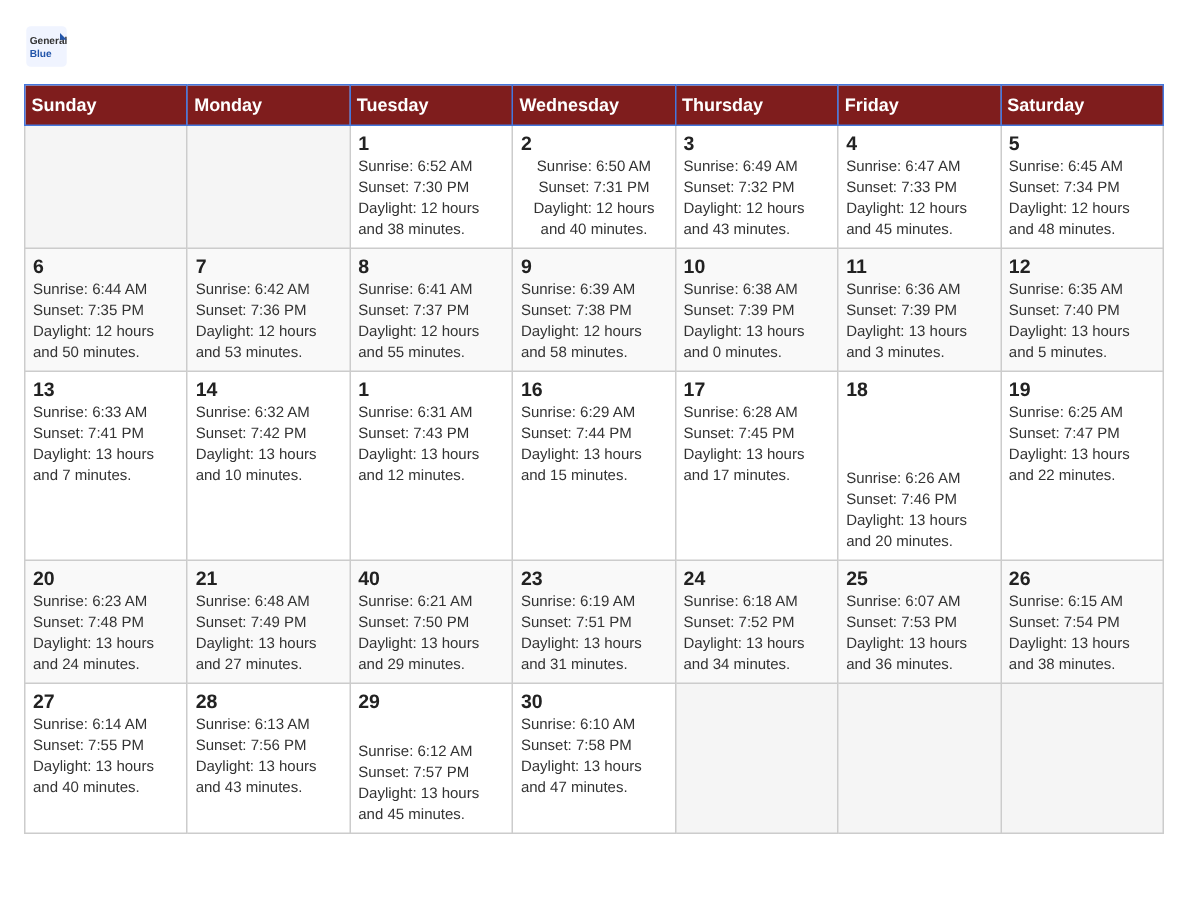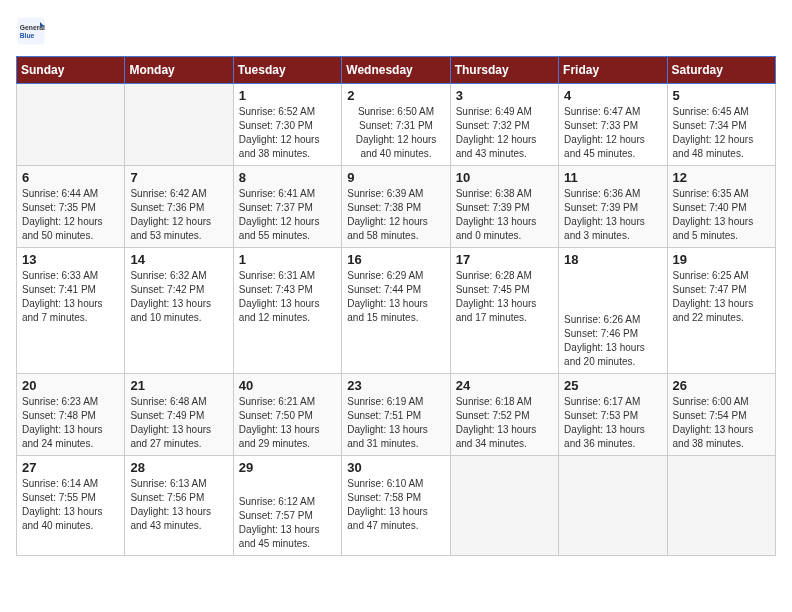--- a/index.html
+++ b/index.html
@@ -268,27 +268,27 @@
 Daylight: 13 hours and 31 minutes.</div>
         </td>
         <td>
           <span class="day-num">24</span>
           <div class="day-detail" style="white-space: pre-line;">Sunrise: 6:18 AM
 Sunset: 7:52 PM
 Daylight: 13 hours and 34 minutes.</div>
         </td>
         <td>
           <span class="day-num">25</span>
-          <div class="day-detail" style="white-space: pre-line;">Sunrise: 6:17 AM
+          <div class="day-detail" style="white-space: pre-line;">Sunrise: 6:07 AM
 Sunset: 7:53 PM
 Daylight: 13 hours and 36 minutes.</div>
         </td>
         <td>
           <span class="day-num">26</span>
-          <div class="day-detail" style="white-space: pre-line;">Sunrise: 6:00 AM
+          <div class="day-detail" style="white-space: pre-line;">Sunrise: 6:15 AM
 Sunset: 7:54 PM
 Daylight: 13 hours and 38 minutes.</div>
         </td>
       </tr>
       <tr>
         <td>
           <span class="day-num">27</span>
           <div class="day-detail" style="white-space: pre-line;">Sunrise: 6:14 AM
 Sunset: 7:55 PM
 Daylight: 13 hours and 40 minutes.</div>

